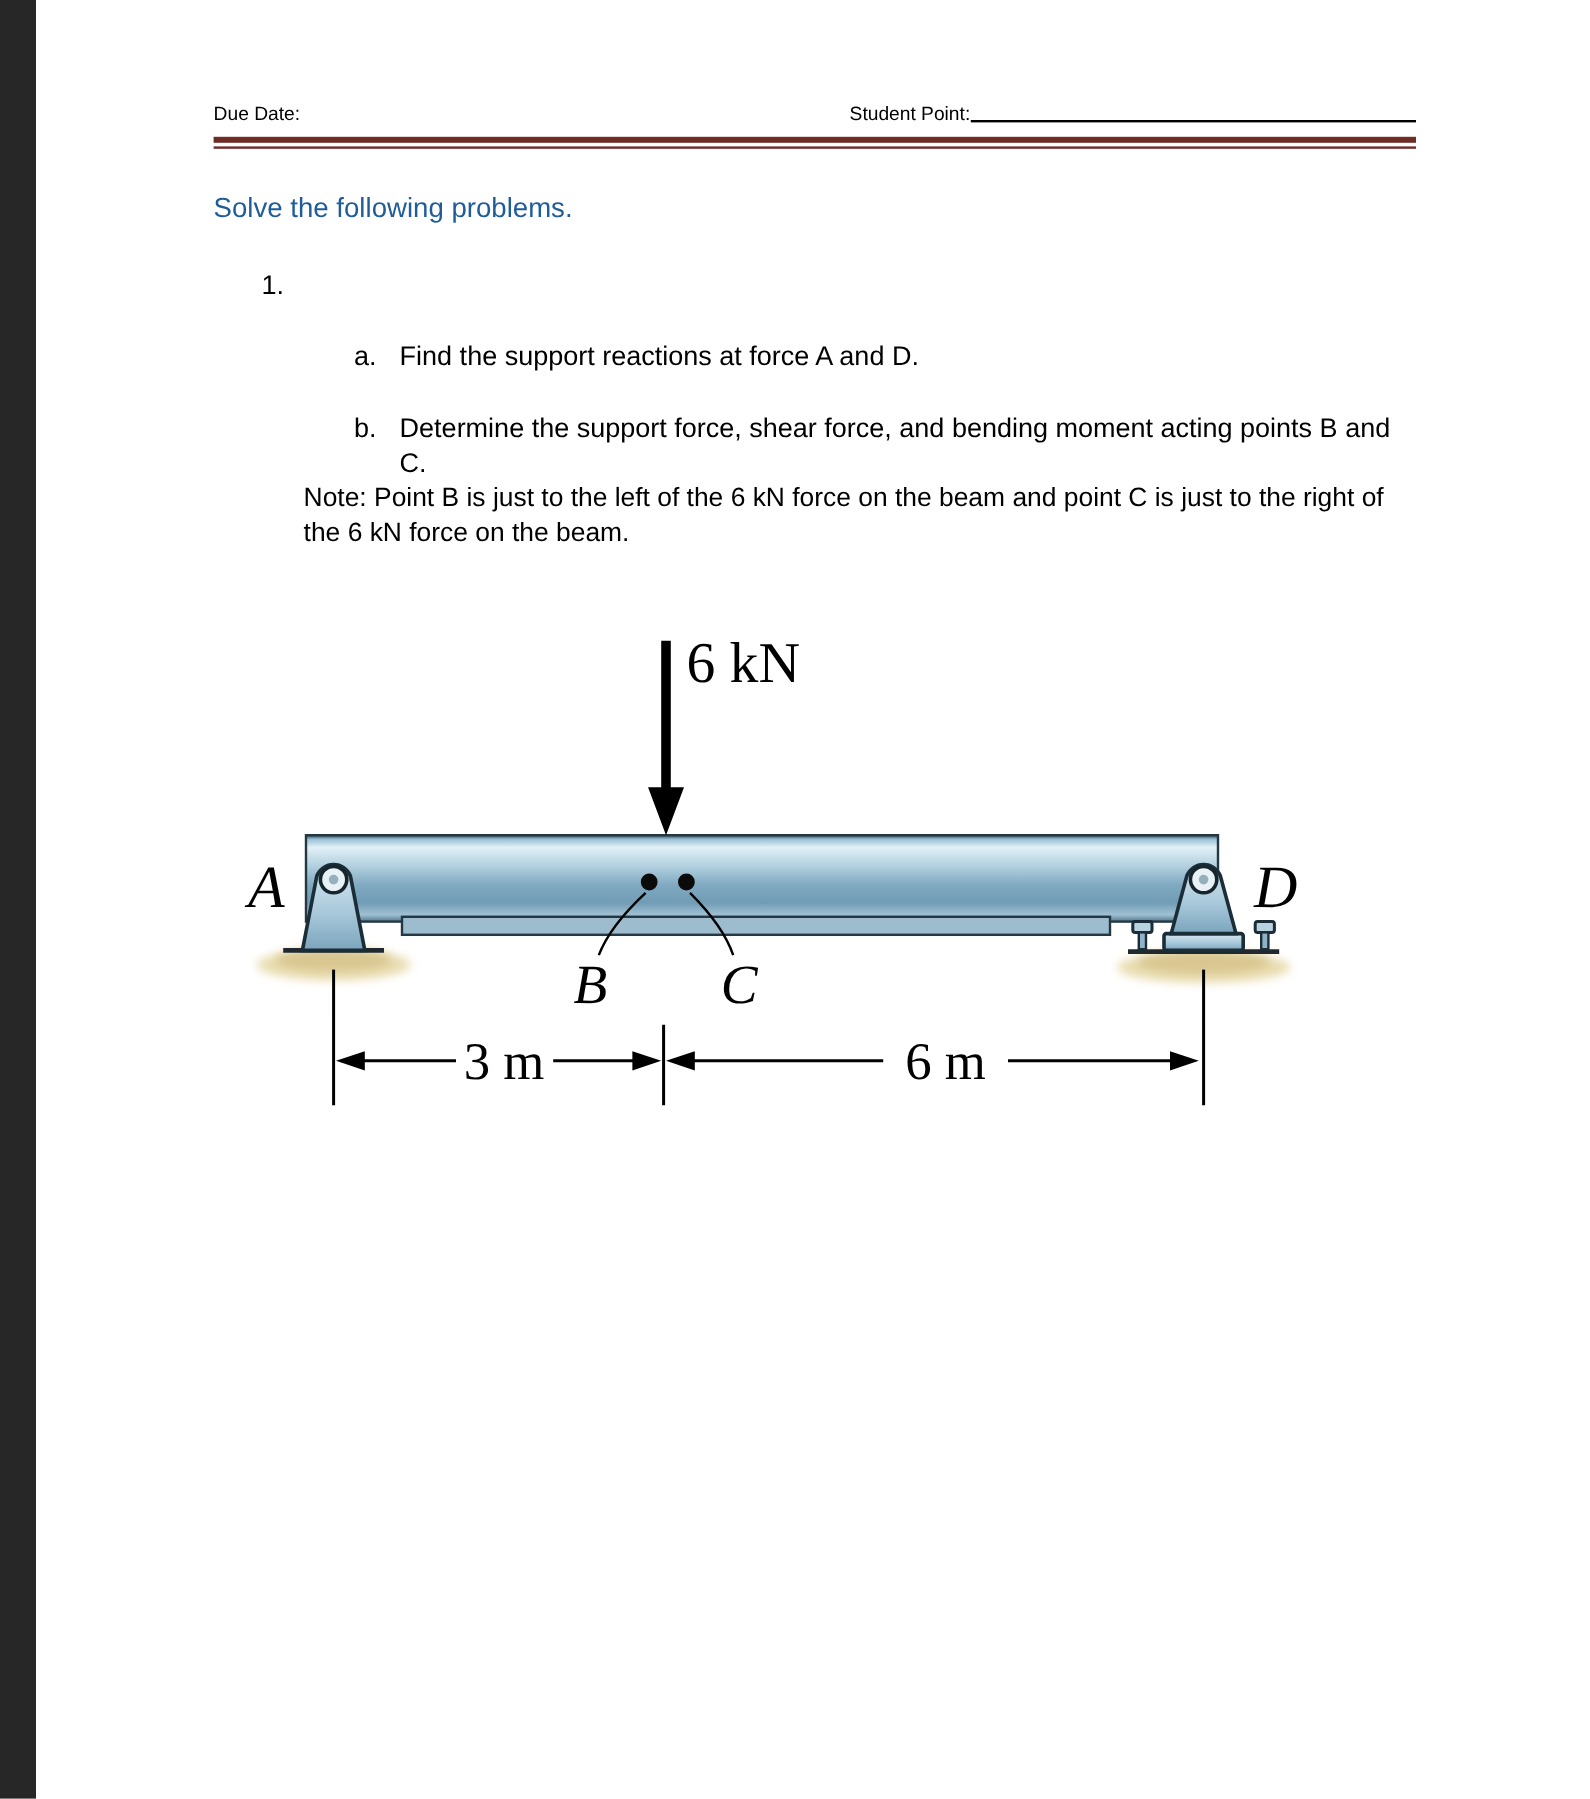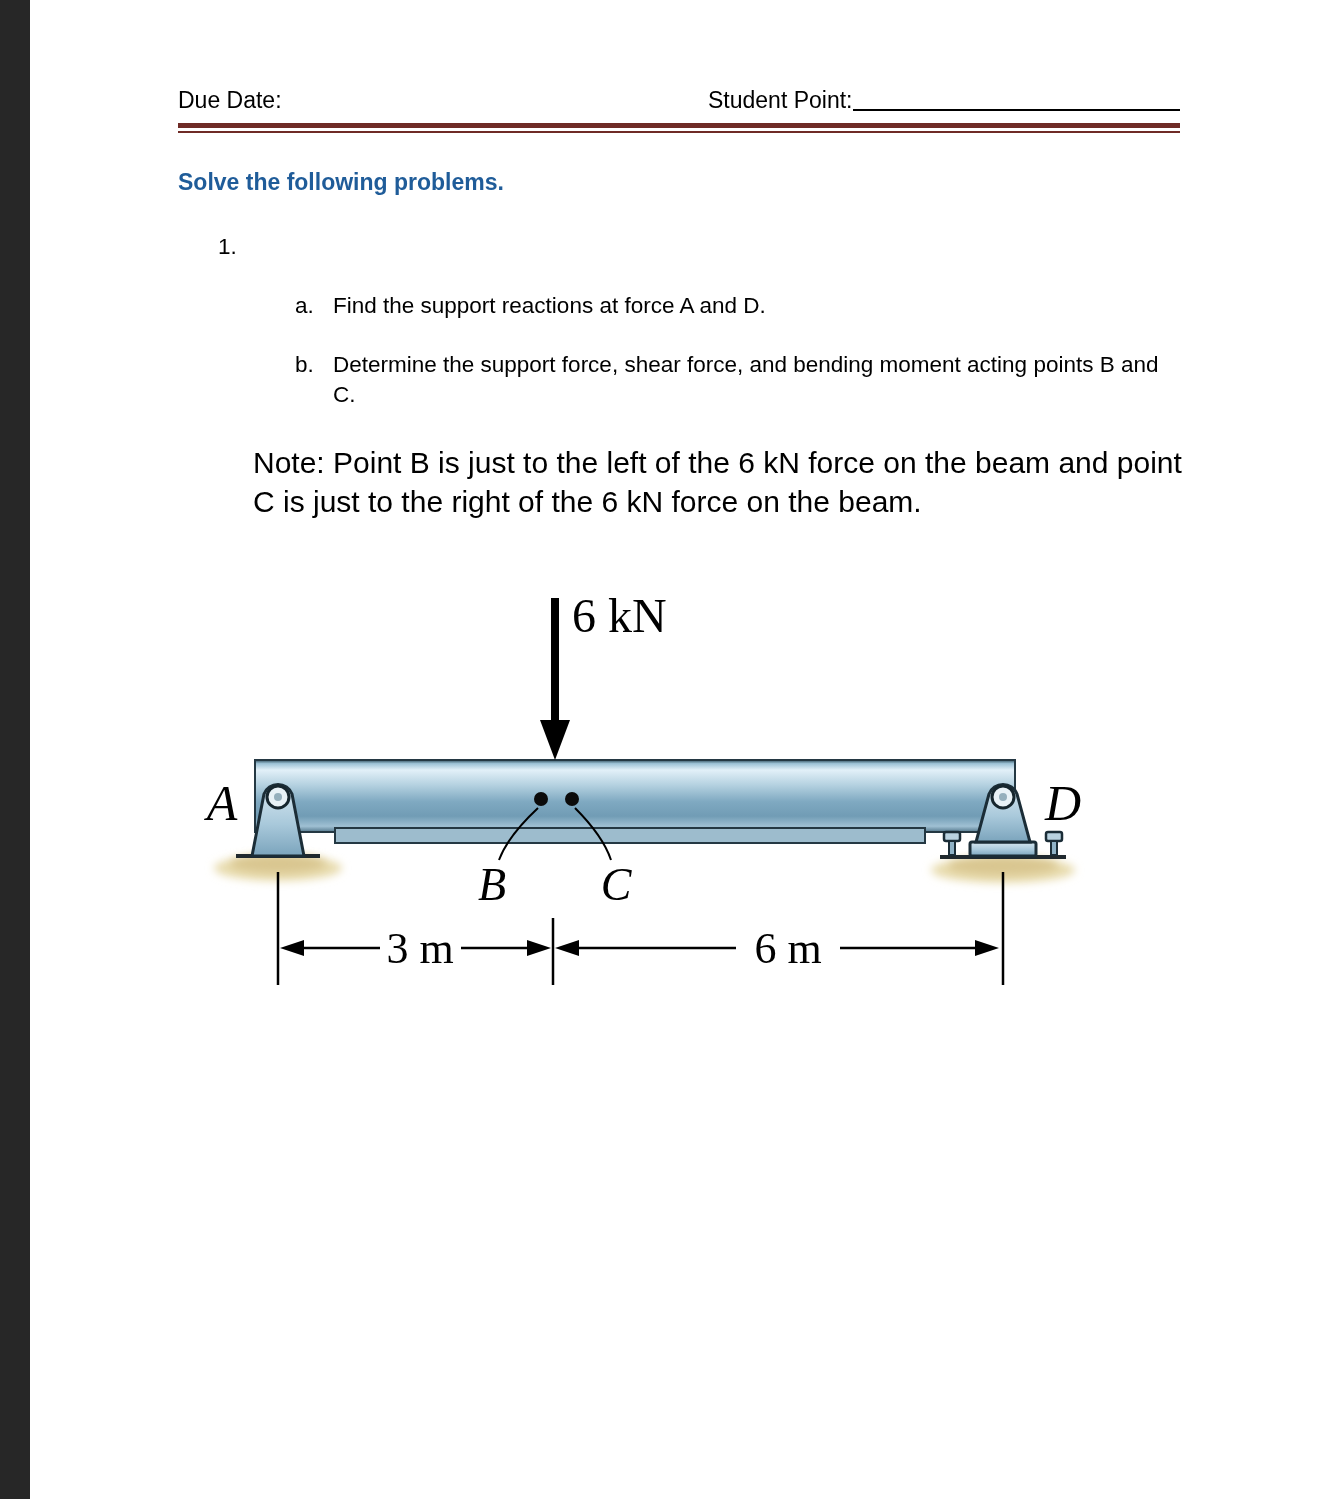--- a/index.html
+++ b/index.html
@@ -14,52 +14,52 @@
   .left-bar {
     position:absolute; left:0; top:0;
     width:30px; height:1499px;
     background:#272727;
   }
   .page {
     position:absolute; left:178px; top:86px; width:1002px;
   }
   .header-row {
     display:flex; align-items:flex-end;
-    font-size:23px; line-height:1.25;
+    font-size:16px; line-height:1.25;
   }
   .due-date { width:530px; }
   .student-name { white-space:nowrap; }
   .blank-line {
     flex:1; border-bottom:2px solid #000; margin-bottom:4px; height:1px;
   }
   .rule {
     margin-top:8px;
     height:10px;
     border-top:5px solid #6f2b26;
     border-bottom:2px solid #6f2b26;
   }
   .title {
     margin-top:36px;
-    font-size:23px; font-weight:bold;
+    font-size:23px; font-weight:normal;
     color:#1f5c99;
   }
   .intro {
     margin-top:36px; margin-left:40px;
     display:flex; font-size:22.5px; line-height:1.3;
   }
   .intro .num { width:35px; flex:none; }
   .sub-item {
     margin-top:30px; margin-left:117px;
     display:flex; font-size:22.5px; line-height:1.3;
   }
   .sub-item .letter { width:38px; flex:none; }
   .sub-item .sub-text { width:847px; }
   .note {
-    margin-top:34px; margin-left:75px; width:935px;
-    font-size:30px; line-height:1.32;
+    margin-left:75px; width:935px;
+    font-size:22px; line-height:1.32;
   }
   .diagram { margin-top:48px; margin-left:2px; display:block; }
   .diagram text {
     font-family:"Liberation Serif", serif;
     fill:#000;
   }
 </style>
 </head>
 <body>
 

